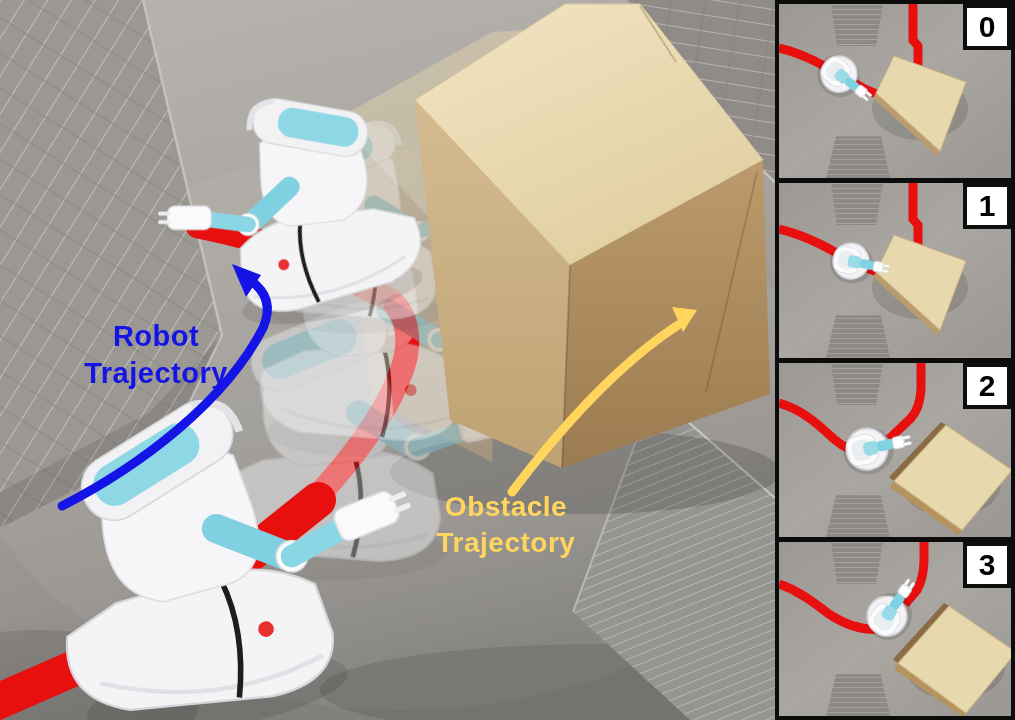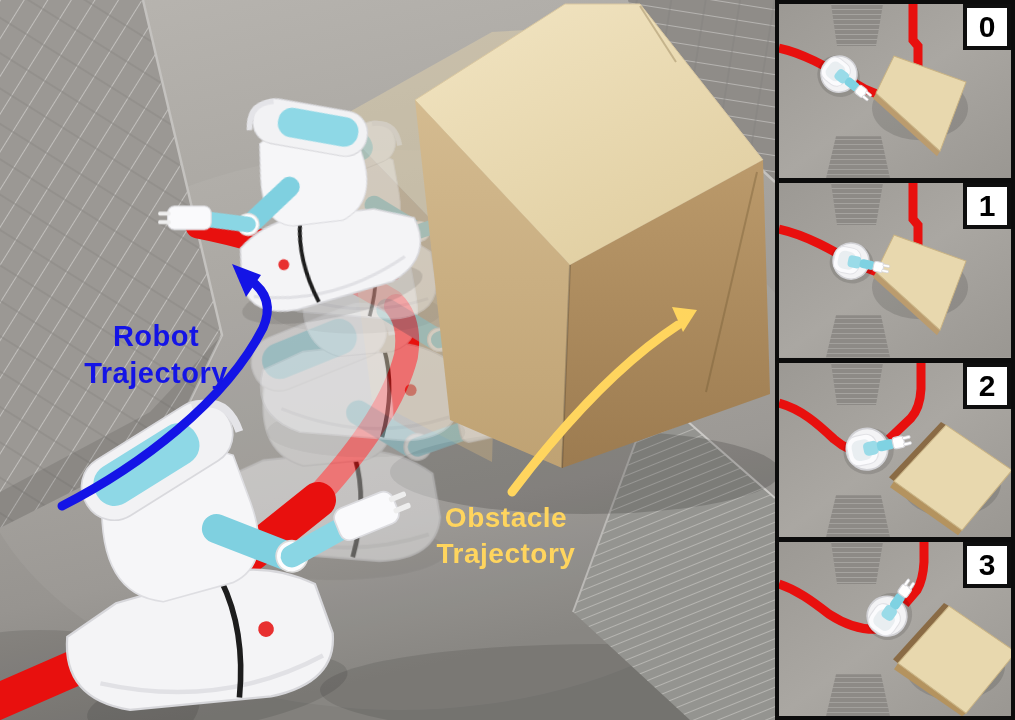--- a/index.html
+++ b/index.html
@@ -3,21 +3,21 @@
 <meta charset="utf-8">
 <style>
   html,body{margin:0;padding:0;background:#777;}
   .fig{position:relative;width:1015px;height:720px;overflow:hidden;
        background:#a6a39e;font-family:"Liberation Sans",sans-serif;}
   .main{position:absolute;left:0;top:0;width:775px;height:720px;}
   .main svg{position:absolute;left:0;top:0;}
   .lbl{position:absolute;font-weight:bold;text-align:center;line-height:1.28;
        letter-spacing:0.5px;}
   .lbl-robot{left:58px;top:318px;width:196px;font-size:29px;}
-  .lbl-obstacle{left:408px;top:500px;width:196px;font-size:28px;}
+  .lbl-obstacle{left:408px;top:489px;width:196px;font-size:28px;}
   .lbl-global{left:302px;top:606px;width:180px;font-size:30px;white-space:nowrap;}
   
   .strip{position:absolute;left:775px;top:0;width:240px;height:720px;
          box-sizing:border-box;background:#0c0c0c;padding:4px;
          display:flex;flex-direction:column;gap:5px;}
   .panel{position:relative;flex:1;background:#a5a29d;overflow:hidden;}
   .panel svg{position:absolute;inset:0;width:100%;height:100%;}
   .badge{position:absolute;top:0;right:0;width:40px;height:38px;background:#ffffff;
          border:4px solid #0e0e0e;display:flex;align-items:center;justify-content:center;
          font-weight:bold;font-size:30px;color:#000;}

